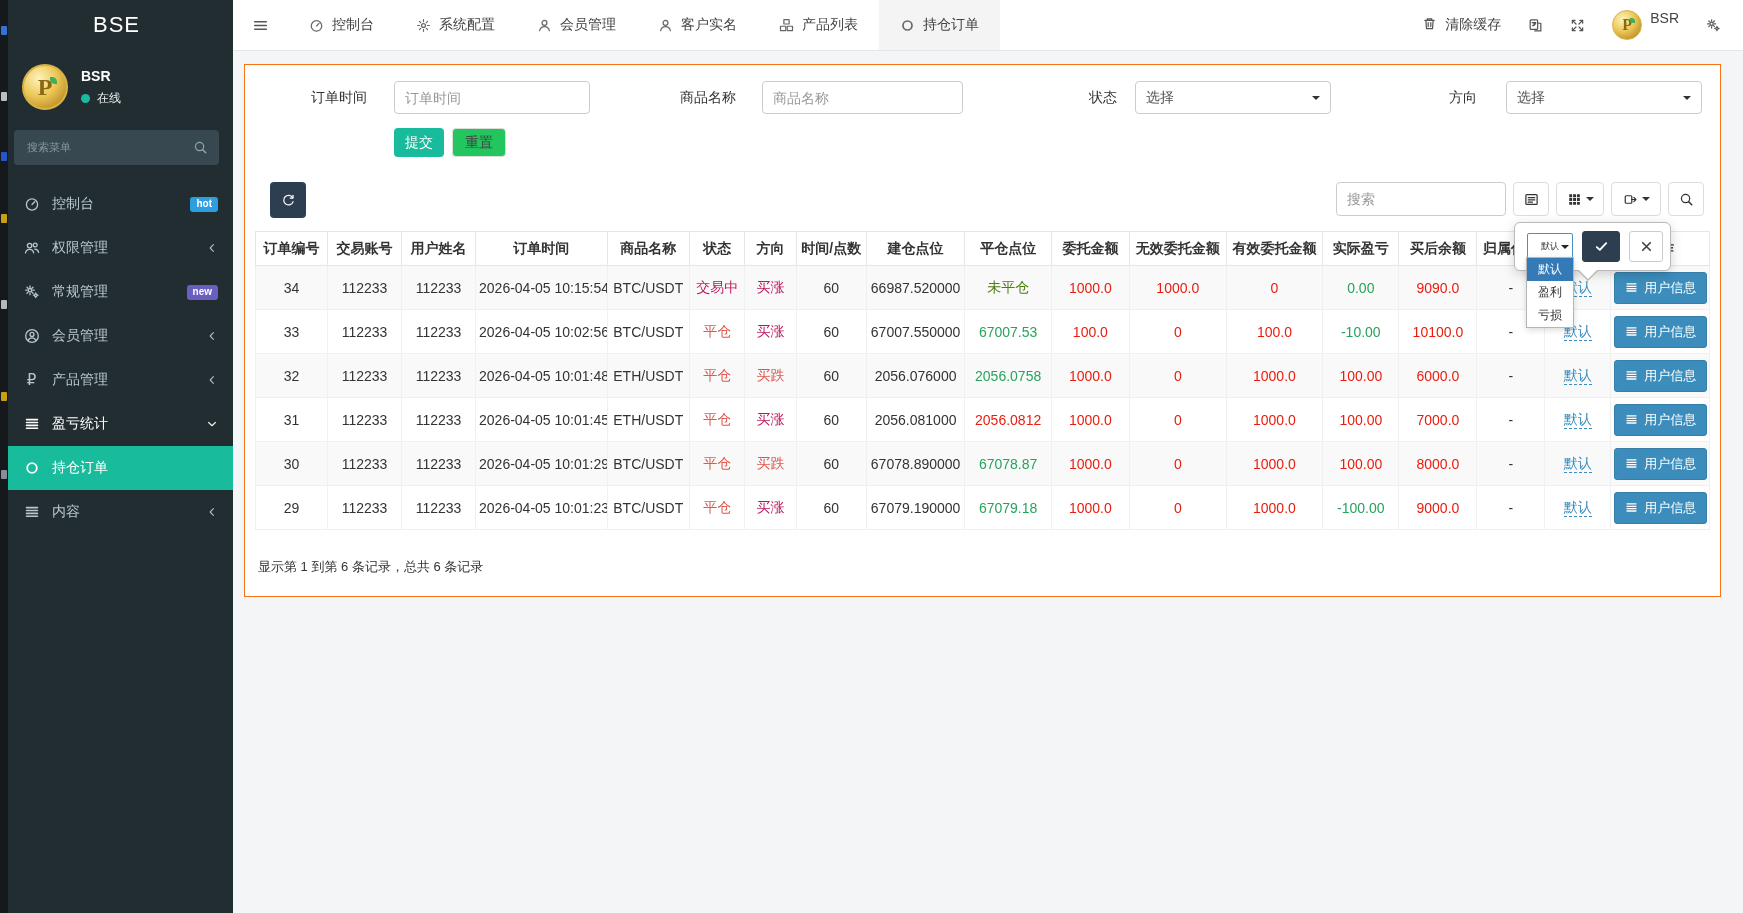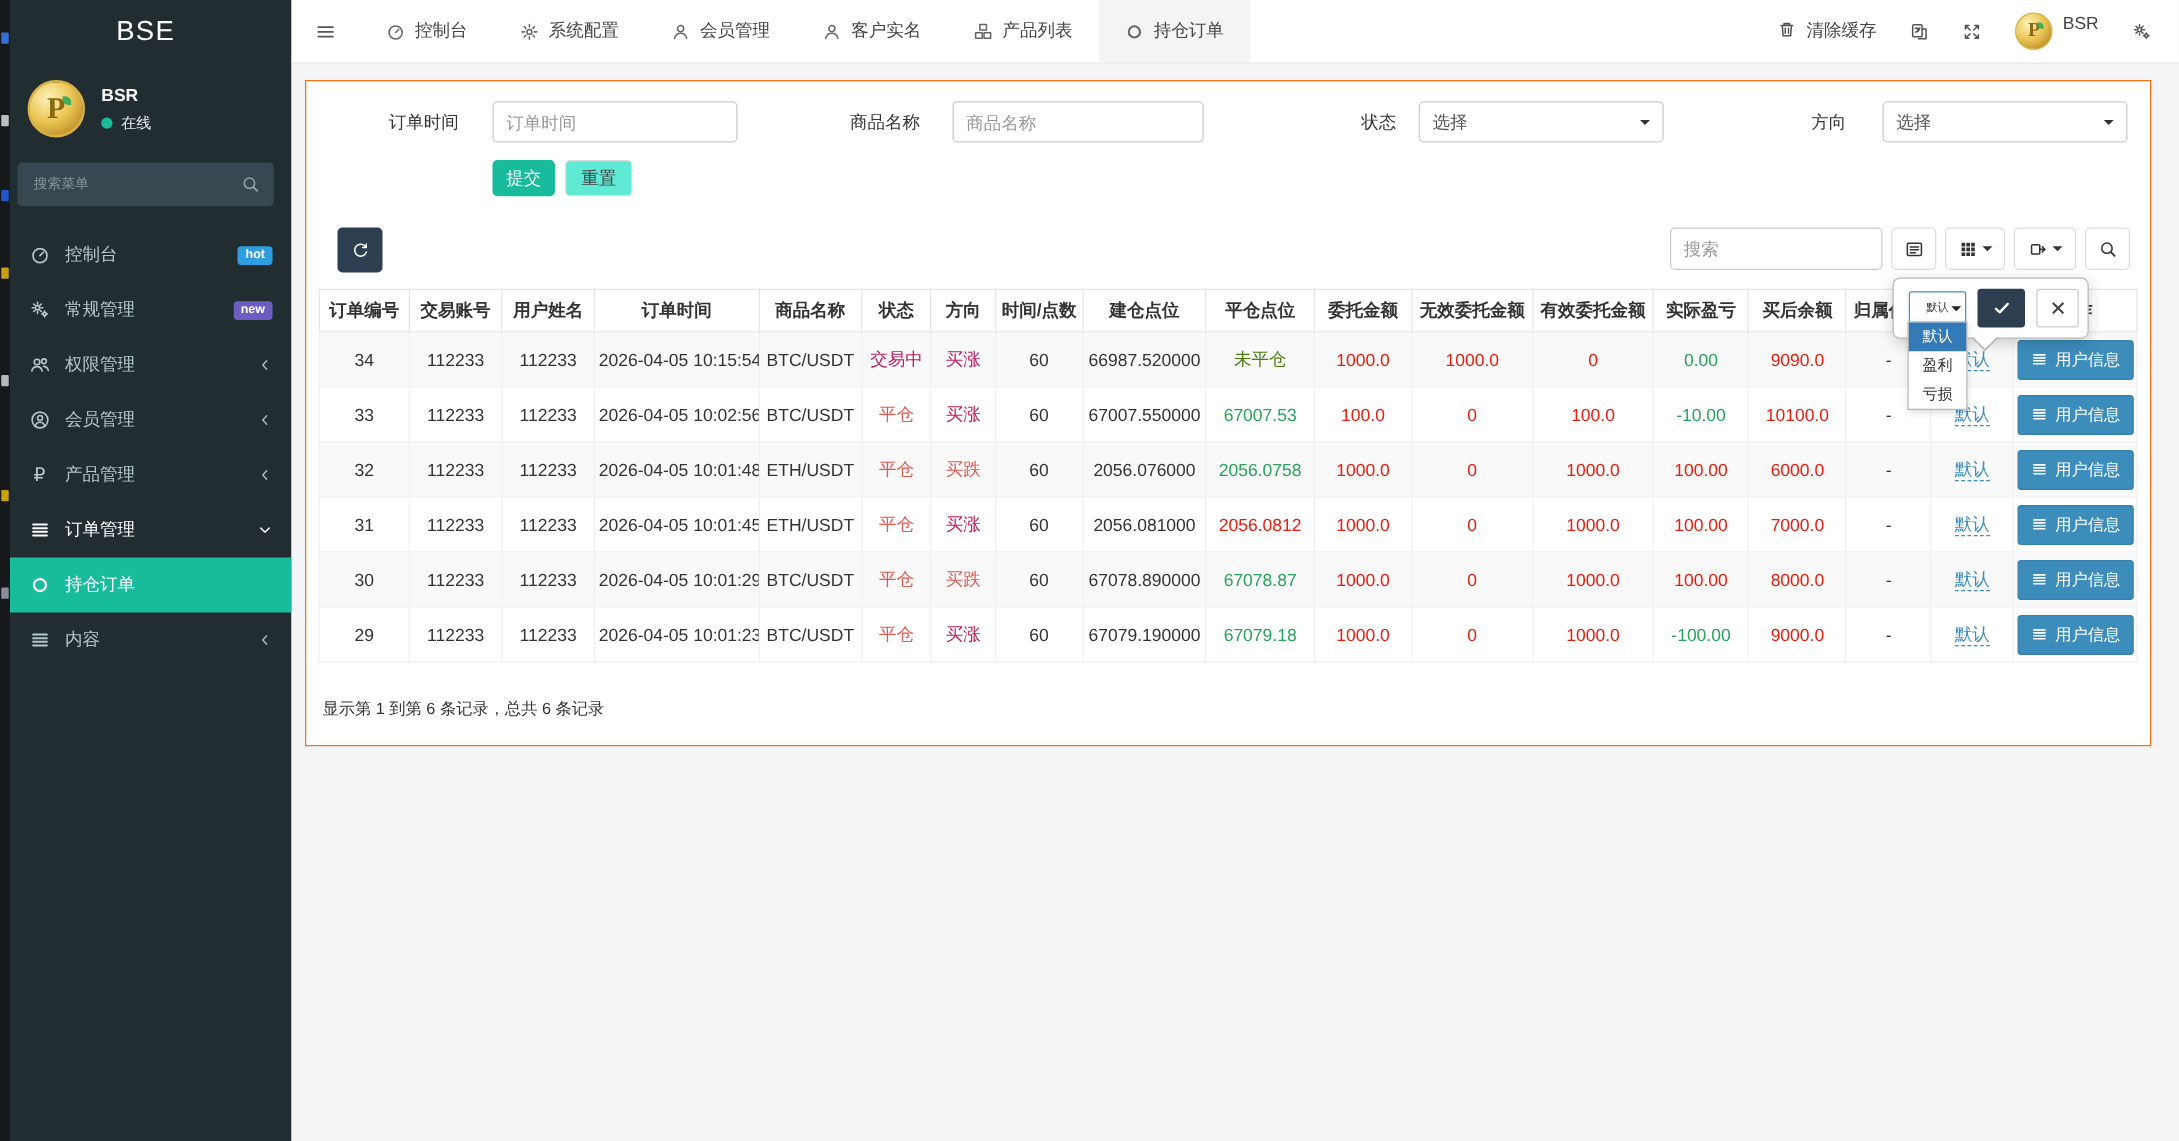--- a/index.html
+++ b/index.html
@@ -49,21 +49,21 @@
   
   .content{position:absolute;left:233px;top:50px;right:0;bottom:0;background:#f4f5f7;}
   .card{position:absolute;left:11px;top:14px;width:1477px;height:533px;background:#fff;border:1px solid #f97316;box-sizing:border-box;}
   .flabel{position:absolute;height:33px;line-height:33px;font-size:14px;color:#333;text-align:right;}
   .finput{position:absolute;height:33px;border:1px solid #ccc;border-radius:4px;box-sizing:border-box;font-size:14px;color:#333;padding:0 10px;font-family:inherit;outline:none;}
   .finput::placeholder{color:#999;}
   .fselect{position:absolute;height:33px;border:1px solid #ccc;border-radius:4px;box-sizing:border-box;background:#fff;display:flex;align-items:center;padding:0 10px;font-size:14px;color:#555;cursor:pointer;}
   .fselect .car{margin-left:auto;width:0;height:0;border:4px solid transparent;border-top-color:#333;margin-top:4px;}
   .btn{border:none;border-radius:4px;font-size:14px;font-family:inherit;cursor:pointer;}
   .btn-submit{position:absolute;left:149px;top:63px;width:50px;height:29px;background:#18bc9c;color:#fff;}
-  .btn-reset{position:absolute;left:207px;top:63px;width:54px;height:29px;background:#5eead4;border:1px solid #ddd;color:#444;box-sizing:border-box;}
+  .btn-reset{position:absolute;left:207px;top:63px;width:54px;height:29px;background:#22c55e;border:1px solid #ddd;color:#444;box-sizing:border-box;}
   .btn-refresh{position:absolute;left:25px;top:117px;width:36px;height:36px;background:#2c3e50;color:#fff;border-radius:4px;display:flex;align-items:center;justify-content:center;border:none;cursor:pointer;}
   .stats{position:absolute;left:74px;top:117px;height:36px;line-height:36px;background:#fafafa;border:1px solid #e3e3e3;border-radius:4px;box-sizing:border-box;padding:0 15px;font-size:14px;color:#337ab7;}
   .tool-right{position:absolute;right:16px;top:117px;display:flex;gap:7px;align-items:center;}
   .tool-search{width:170px;height:34px;border:1px solid #ccc;border-radius:4px;box-sizing:border-box;padding:0 10px;font-size:14px;font-family:inherit;outline:none;}
   .tool-search::placeholder{color:#999;}
   .tbtn{height:34px;background:#fff;border:1px solid #ddd;border-radius:4px;color:#333;display:flex;align-items:center;justify-content:center;gap:4px;cursor:pointer;box-sizing:border-box;}
   .tbtn .car{width:0;height:0;border:4px solid transparent;border-top-color:#333;margin-top:4px;}
   
   .table-wrap{position:absolute;left:10px;right:10px;top:166px;}
   table{width:100%;border-collapse:collapse;table-layout:fixed;font-size:14px;color:#333;}
@@ -124,48 +124,48 @@
               <circle cx="8" cy="8.5" r="5.6"></circle>
               <path d="M8 8.5l2.7-2.7"></path>
             </svg>
           </span>
           <span class="mi-label">控制台</span>
           <span class="badge" style="background:#2d9fe0">hot</span>
         </div>
         <div class="menu-item">
           <span class="mi-ic">
             <svg class="ic" viewBox="0 0 16 16" width="16" height="16">
+              <circle cx="5.6" cy="5.6" r="2.2"></circle>
+              <path d="M1.5 12.8c.5-2.4 2-3.5 4.1-3.5s3.6 1.1 4.1 3.5"></path>
+              <circle cx="11.2" cy="5" r="1.9"></circle>
+              <path d="M10.8 9.1c2.1.1 3.4 1.1 3.8 3.2"></path>
+            </svg>
+          </span>
+          <span class="mi-label">权限管理</span>
+          <span class="mi-chev">
+            <svg class="ic" viewBox="0 0 16 16" width="12" height="12">
+              <path d="M9.8 3.5L5.6 8l4.2 4.5" stroke-width="1.6"></path>
+            </svg>
+          </span>
+        </div>
+        <div class="menu-item">
+          <span class="mi-ic">
+            <svg class="ic" viewBox="0 0 16 16" width="16" height="16">
               <circle cx="6" cy="6.2" r="1.7"></circle>
               <path d="M6 1.9v1.5M6 9.2v1.5M1.7 6.2h1.5M8.8 6.2h1.5M3 3.2l1 1M8 8.2l1 1M9 3.2l-1 1M4 8.2l-1 1"></path>
               <circle cx="11.7" cy="11.2" r="1.3"></circle>
               <path d="M11.7 8.9v.9M11.7 12.6v.9M9.4 11.2h.9M13.1 11.2h.9"></path>
             </svg>
           </span>
           <span class="mi-label">常规管理</span>
           <span class="badge" style="background:#6a5ec1">new</span>
         </div>
         <div class="menu-item">
           <span class="mi-ic">
             <svg class="ic" viewBox="0 0 16 16" width="16" height="16">
-              <circle cx="5.6" cy="5.6" r="2.2"></circle>
-              <path d="M1.5 12.8c.5-2.4 2-3.5 4.1-3.5s3.6 1.1 4.1 3.5"></path>
-              <circle cx="11.2" cy="5" r="1.9"></circle>
-              <path d="M10.8 9.1c2.1.1 3.4 1.1 3.8 3.2"></path>
-            </svg>
-          </span>
-          <span class="mi-label">权限管理</span>
-          <span class="mi-chev">
-            <svg class="ic" viewBox="0 0 16 16" width="12" height="12">
-              <path d="M9.8 3.5L5.6 8l4.2 4.5" stroke-width="1.6"></path>
-            </svg>
-          </span>
-        </div>
-        <div class="menu-item">
-          <span class="mi-ic">
-            <svg class="ic" viewBox="0 0 16 16" width="16" height="16">
               <circle cx="8" cy="8" r="6.3"></circle>
               <circle cx="8" cy="6.4" r="2"></circle>
               <path d="M4.2 12.6c.7-1.9 2-2.8 3.8-2.8s3.1.9 3.8 2.8"></path>
             </svg>
           </span>
           <span class="mi-label">会员管理</span>
           <span class="mi-chev">
             <svg class="ic" viewBox="0 0 16 16" width="12" height="12">
               <path d="M9.8 3.5L5.6 8l4.2 4.5" stroke-width="1.6"></path>
             </svg>
@@ -181,21 +181,21 @@
               <path d="M9.8 3.5L5.6 8l4.2 4.5" stroke-width="1.6"></path>
             </svg>
           </span>
         </div>
         <div class="menu-item open">
           <span class="mi-ic">
             <svg class="ic" viewBox="0 0 16 16" width="16" height="16">
               <path d="M2.5 3.6h11M2.5 6.5h11M2.5 9.4h11M2.5 12.3h11" stroke-width="1.6"></path>
             </svg>
           </span>
-          <span class="mi-label">订单管理</span>
+          <span class="mi-label">盈亏统计</span>
           <span class="mi-chev">
             <svg class="ic" viewBox="0 0 16 16" width="12" height="12">
               <path d="M3.5 6l4.5 4.3L12.5 6" stroke-width="1.6"></path>
             </svg>
           </span>
         </div>
         <div class="menu-item active">
           <span class="mi-ic">
             <svg class="ic" viewBox="0 0 16 16" width="16" height="16">
               <circle cx="8" cy="8" r="4.8" stroke-width="1.8"></circle>

